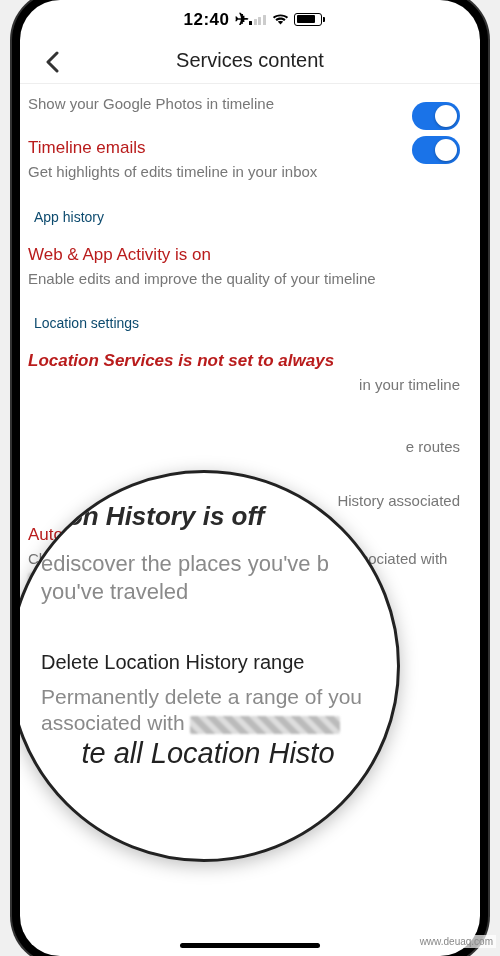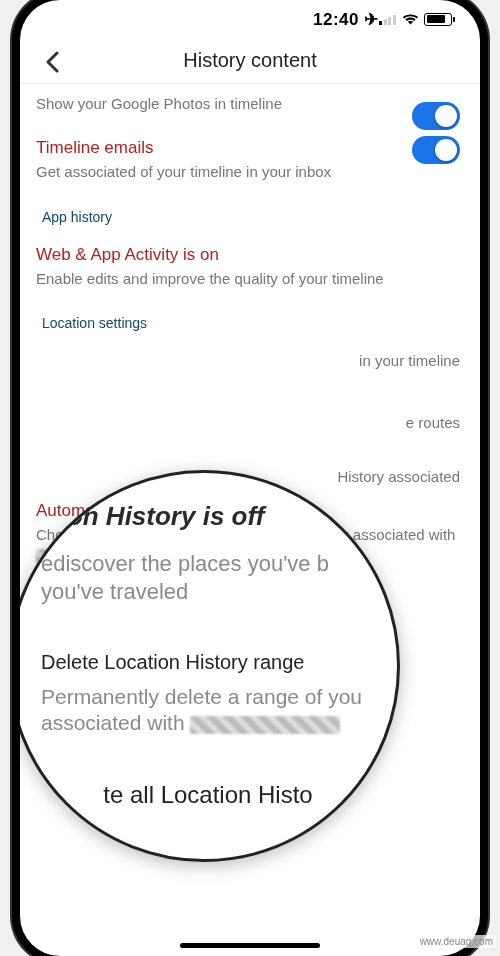--- a/index.html
+++ b/index.html
@@ -14,21 +14,21 @@
       position: absolute;
       left: 20px; top: 0;
       width: 460px; height: 956px;
       background: #fff;
       border-radius: 40px;
       box-shadow: 0 0 0 8px #000, 0 0 0 10px #333;
       overflow: hidden;
     }
     .statusbar {
       height: 38px;
-      display: flex; align-items: center; justify-content: flex-end;
+      display: flex; align-items: center; justify-content: center;
       padding: 0 28px 0 34px;
       font-weight: 600;
       font-size: 17px;
     }
     .statusbar .time { letter-spacing: 0.5px; }
     .statusbar .right { display: flex; align-items: center; gap: 5px; }
     .sig { width: 18px; height: 12px; display: flex; align-items: flex-end; gap: 1.5px; }
     .sig span { width: 3px; background: #ccc; border-radius: 0.5px; }
     .sig span.on { background: #000; }
     .sig span:nth-child(1){height:4px}.sig span:nth-child(2){height:6px}
@@ -45,21 +45,21 @@
       border-bottom: 1px solid #eee;
     }
     .navbar .back {
       position: absolute; left: 18px; top: 10px;
       width: 28px; height: 28px;
       display: flex; align-items: center; justify-content: center;
       cursor: pointer;
     }
     .navbar h1 { font-size: 20px; font-weight: 500; color: #222; }
 
-    .content { padding: 10px 20px 0 16px; }
+    .content { padding: 10px 20px 0 8px; }
     .row { padding: 10px 0 14px 0; position: relative; }
     .title { font-size: 17px; color: #b91c1c; font-weight: 500; margin-bottom: 4px; }
     .title.bold-italic { font-weight: 700; font-style: italic; }
     .sub { font-size: 15px; color: #777; line-height: 1.35; }
     .section-label { font-size: 14px; color: #0c4a6e; padding: 12px 0 10px 6px;}
     .sw { position: absolute; right: 0; top: 8px; width: 48px; height: 28px; border-radius: 14px; background:#1a73e8; }
     .sw::after { content:""; position:absolute; right:3px; top:3px; width:22px; height:22px; border-radius:50%; background:#fff; box-shadow:0 1px 3px rgba(0,0,0,.3);}
     .first { padding-top: 0; }
 
     .pix-blur {
@@ -75,21 +75,21 @@
       border-radius: 50%;
       border: 3px solid #222;
       background: #fff;
       overflow: hidden;
       box-shadow: 0 4px 18px rgba(0,0,0,.25);
     }
     .lens-inner { padding: 28px 22px 0 30px; }
     .lens .ztitle { font-size: 26px; font-weight: 600; font-style: italic; color: #2a2a2a; padding-left: 10px;}
     .lens .zsub { font-size: 22px; color: #8a8a8a; margin-top: 18px; line-height: 1.25; }
     .lens .ztitle2 { font-size: 20px; font-weight: 500; color: #222; margin-top: 46px; }
-    .lens .ztitle3 { font-size: 24px; font-weight: 500; color: #222; margin-top: 44px; text-align: center;}
+    .lens .ztitle3 { font-size: 29px; font-weight: 500; color: #222; text-align: center; font-style: italic;}
     .lens .pix-blur { width: 150px; height: 18px; }
 
     .home-ind { position:absolute; bottom:8px; left:50%; transform:translateX(-50%); width:140px; height:5px; background:#000; border-radius:3px;}
     .watermark { position: absolute; right: 4px; bottom: 8px; font-size: 10px; color: #888; background: rgba(255,255,255,.7); padding: 1px 3px; margin-left: 44px;}
   </style>
 </head>
 <body>
 
 <div class="phone">
 
@@ -110,46 +110,47 @@
         </div>
     </div>
   </div>
 
   <div class="navbar">
     <div class="back">
       <svg width="14" height="22" viewBox="0 0 14 22">
           <path d="M12 2 L3 11 L12 20" stroke="#333" stroke-width="3" fill="none" stroke-linecap="round" stroke-linejoin="round"></path>
         </svg>
     </div>
-    <h1>History content</h1>
+    <h1>Services content</h1>
   </div>
 
   <div class="content">
 
     <div class="row first">
       <div class="sub">Show your Google Photos in timeline</div>
       <div class="sw"></div>
     </div>
 
     <div class="row">
       <div class="title">Timeline emails</div>
-      <div class="sub">Get associated of your timeline in your inbox</div>
+      <div class="sub">Get highlights of edits timeline in your inbox</div>
       <div class="sw"></div>
     </div>
 
     <div class="section-label">App history</div>
 
     <div class="row">
       <div class="title">Web &amp; App Activity is on</div>
       <div class="sub">Enable edits and improve the quality of your timeline</div>
     </div>
 
     <div class="section-label">Location settings</div>
 
     <div class="row" style="padding-bottom:6px;">
+      <div class="title bold-italic">Location Services is not set to always</div>
       <div class="sub" style="text-align:right">in your timeline</div>
     </div>
 
     <div style="height:60px; position:relative;">
       <div class="sub" style="position:absolute; right:0; bottom:4px;">e routes</div>
     </div>
 
 
     <div style="height:58px; position:relative;">
       <div class="sub" style="position:absolute; right:0; bottom:8px;">History associated</div>

